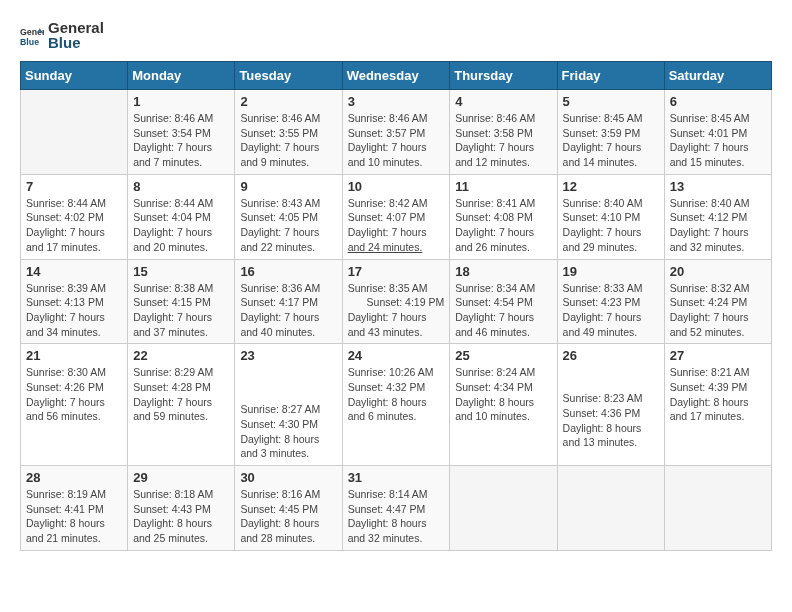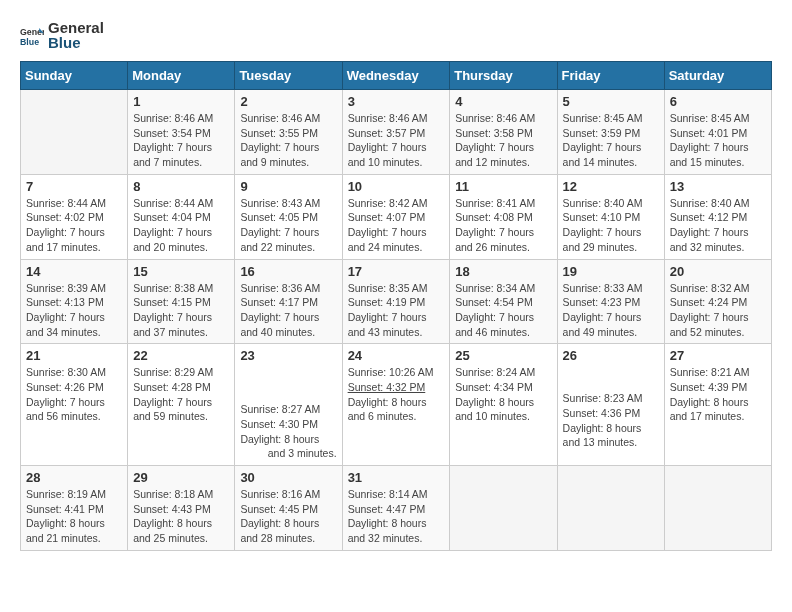--- a/index.html
+++ b/index.html
@@ -192,21 +192,21 @@
             <span style="display: block;">Daylight: 7 hours</span>
             <span style="display: block;">and 22 minutes.</span>
           </div>
         </td>
         <td>
           <span class="day-number">10</span>
           <div class="day-info">
             <span style="display: block;">Sunrise: 8:42 AM</span>
             <span style="display: block;">Sunset: 4:07 PM</span>
             <span style="display: block;">Daylight: 7 hours</span>
-            <span style="display: block;">and 24 minutes.</span>
+            <span style="display: block; text-decoration: underline;">and 24 minutes.</span>
           </div>
         </td>
         <td>
           <span class="day-number">11</span>
           <div class="day-info">
             <span style="display: block;">Sunrise: 8:41 AM</span>
             <span style="display: block;">Sunset: 4:08 PM</span>
             <span style="display: block;">Daylight: 7 hours</span>
             <span style="display: block;">and 26 minutes.</span>
           </div>
@@ -255,21 +255,21 @@
             <span style="display: block;">Sunrise: 8:36 AM</span>
             <span style="display: block;">Sunset: 4:17 PM</span>
             <span style="display: block;">Daylight: 7 hours</span>
             <span style="display: block;">and 40 minutes.</span>
           </div>
         </td>
         <td>
           <span class="day-number">17</span>
           <div class="day-info">
             <span style="display: block;">Sunrise: 8:35 AM</span>
-            <span style="display: block;">Sunset: 4:19 PM</span>
+            <span style="display: block; text-align: right;">Sunset: 4:19 PM</span>
             <span style="display: block;">Daylight: 7 hours</span>
             <span style="display: block;">and 43 minutes.</span>
           </div>
         </td>
         <td>
           <span class="day-number">18</span>
           <div class="day-info">
             <span style="display: block;">Sunrise: 8:34 AM</span>
             <span style="display: block;">Sunset: 4:54 PM</span>
             <span style="display: block;">Daylight: 7 hours</span>
@@ -313,28 +313,28 @@
             <span style="display: block;">Daylight: 7 hours</span>
             <span style="display: block;">and 59 minutes.</span>
           </div>
         </td>
         <td>
           <span class="day-number">23</span>
           <div class="day-info">
             <span style="display: block; margin-top: 39px;">Sunrise: 8:27 AM</span>
             <span style="display: block;">Sunset: 4:30 PM</span>
             <span style="display: block;">Daylight: 8 hours</span>
-            <span style="display: block; text-align: right;">and 3 minutes.</span>
+            <span style="display: block;">and 3 minutes.</span>
           </div>
         </td>
         <td>
           <span class="day-number">24</span>
           <div class="day-info">
             <span style="display: block;">Sunrise: 10:26 AM</span>
-            <span style="display: block; text-decoration: underline;">Sunset: 4:32 PM</span>
+            <span style="display: block;">Sunset: 4:32 PM</span>
             <span style="display: block;">Daylight: 8 hours</span>
             <span style="display: block;">and 6 minutes.</span>
           </div>
         </td>
         <td>
           <span class="day-number">25</span>
           <div class="day-info">
             <span style="display: block;">Sunrise: 8:24 AM</span>
             <span style="display: block;">Sunset: 4:34 PM</span>
             <span style="display: block;">Daylight: 8 hours</span>

